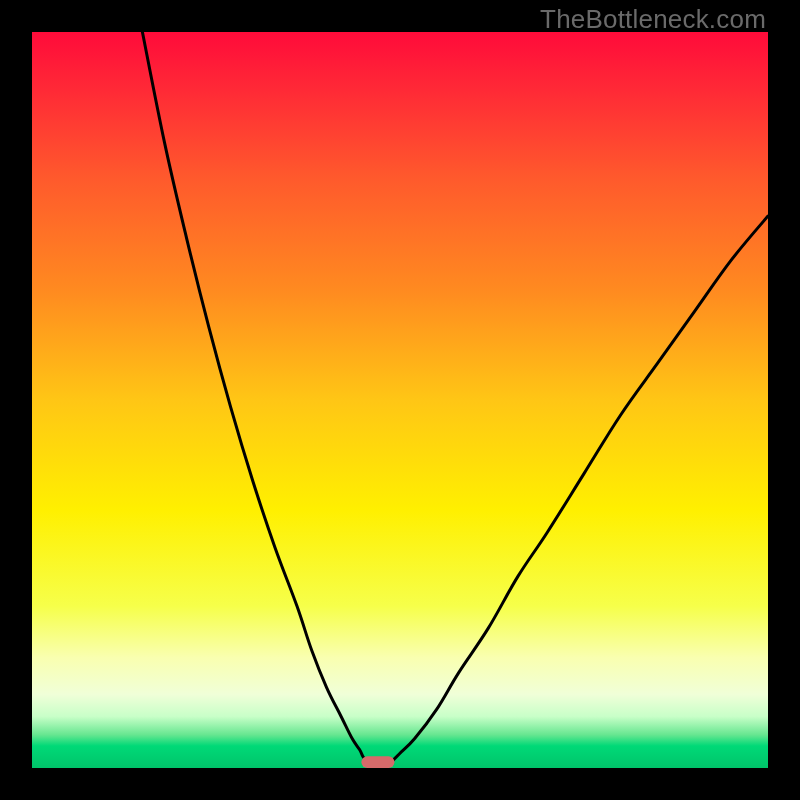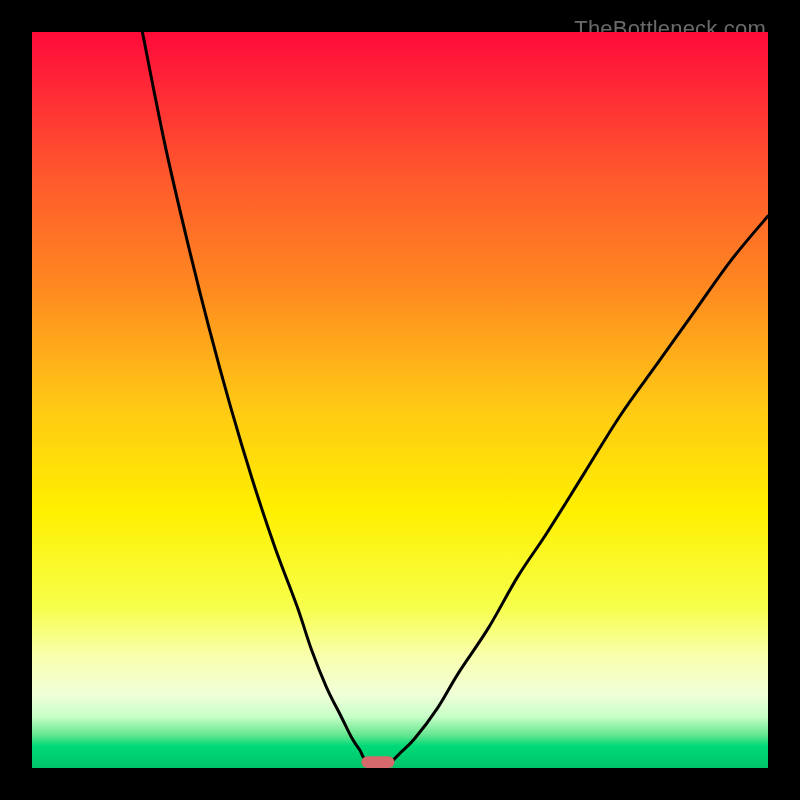--- a/index.html
+++ b/index.html
@@ -21,24 +21,24 @@
   }
   .plot {
     position: absolute;
     left: 0;
     top: 0;
     width: 736px;
     height: 736px;
   }
   .watermark {
     position: absolute;
-    top: 16px;
+    top: 4px;
     right: 34px;
     color: #6a6a6a;
-    font-size: 22px;
+    font-size: 26px;
     font-weight: 500;
     letter-spacing: 0.2px;
     user-select: none;
   }
 </style>
 </head>
 <body>
 
 <div class="watermark">TheBottleneck.com</div>
 

